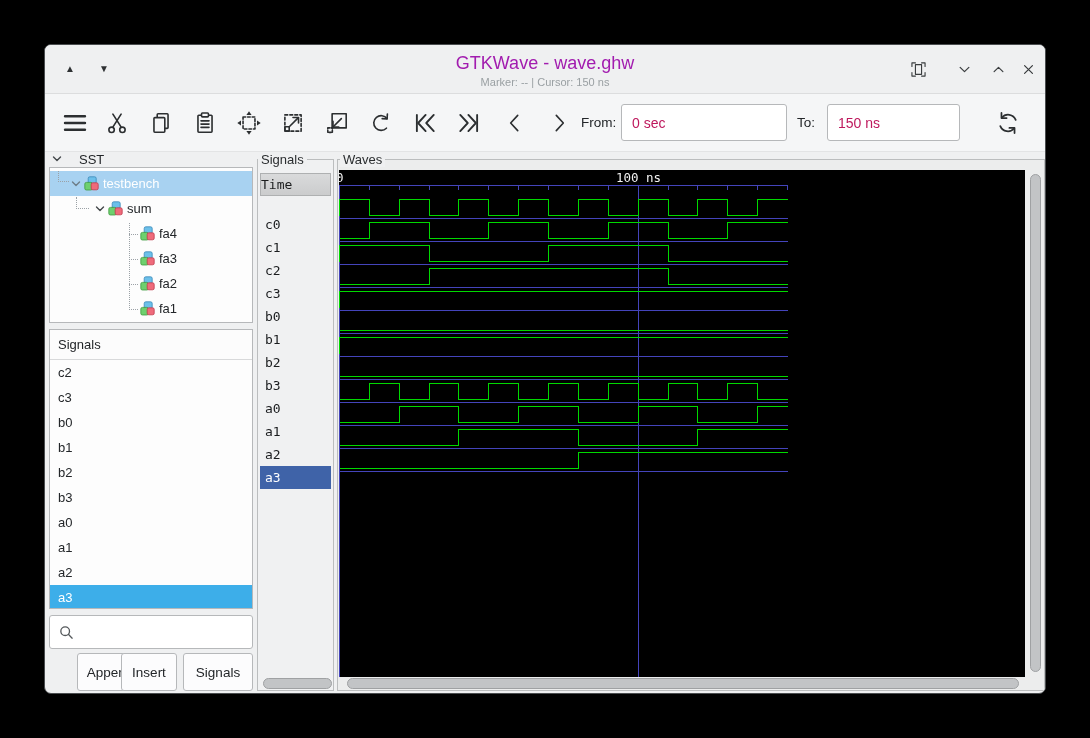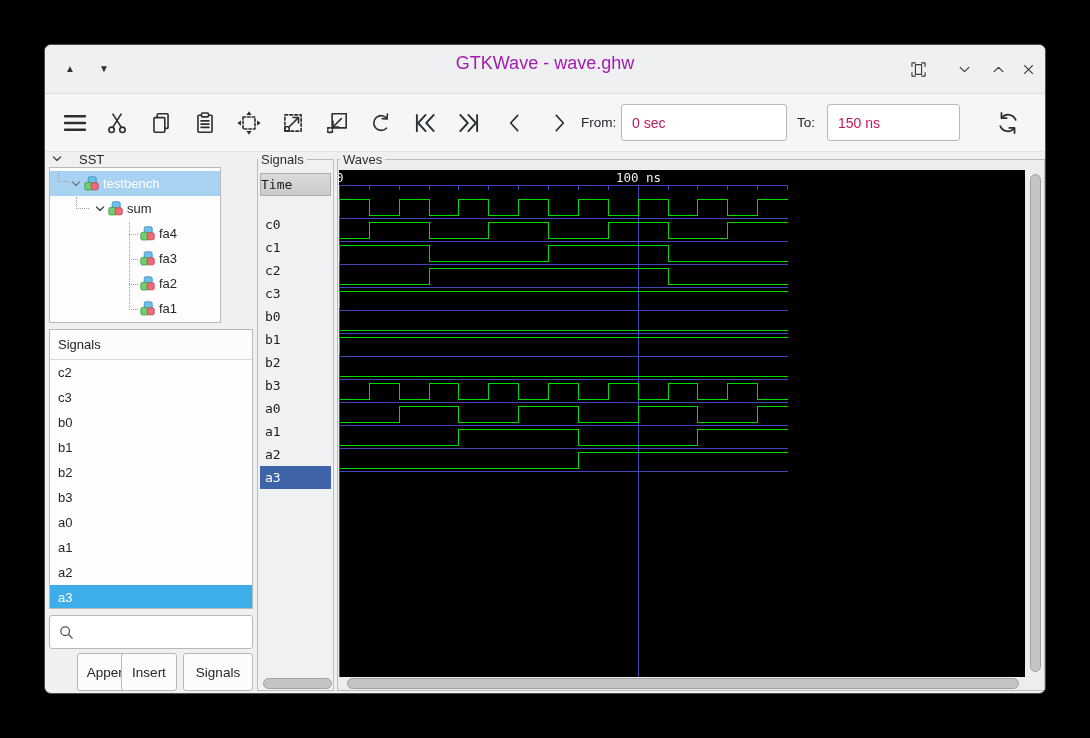--- a/index.html
+++ b/index.html
@@ -24,21 +24,21 @@
           background:transparent;border:none;padding:0;}
   .tb-label{position:absolute;top:63px;transform:translateY(-50%);font-size:13.5px;color:#232629;}
   .toolbar .tb-label{top:17px;transform:none;line-height:24px;}
   .tb-input{position:absolute;top:10px;height:37px;box-sizing:border-box;background:#fff;
             border:1px solid #b6b8ba;border-radius:3px;font-size:14px;color:#be185d;
             padding:0 10px;font-family:"Liberation Sans","DejaVu Sans",sans-serif;}
   
   .content{position:absolute;left:0;top:106px;right:0;bottom:0;}
   .sst-header{position:absolute;left:6px;top:0px;height:16px;display:flex;align-items:center;gap:16px;
               font-size:13px;color:#232629;}
-  .tree-box{position:absolute;left:4px;top:16px;width:172px;height:156px;background:#fdfdfd;
+  .tree-box{position:absolute;left:4px;top:16px;width:204px;height:156px;background:#fdfdfd;
             border:1px solid #b6b8ba;box-sizing:border-box;overflow:hidden;}
   .tree-rows{position:absolute;left:0;top:3px;width:100%;}
   .tree-row{height:25px;display:flex;align-items:center;font-size:13px;color:#232629;white-space:nowrap;}
   .tree-row.sel{background:#a8d2f1;color:#ffffff;}
   .tree-row .exp{display:flex;width:12px;margin-right:2px;flex:0 0 auto;}
   .tree-row .micon{display:flex;margin-right:4px;flex:0 0 auto;}
   .guide{position:absolute;pointer-events:none;}
   .siglist-box{position:absolute;left:4px;top:178px;width:204px;height:280px;background:#fdfdfd;
                border:1px solid #b6b8ba;box-sizing:border-box;overflow:hidden;}
   .siglist-header{height:29px;line-height:29px;padding-left:8px;font-size:13px;color:#232629;
@@ -82,20 +82,21 @@
 <body>
 
 <div class="stage">
   <div class="window">
 
     <div class="titlebar">
       <span class="tri" id="tri-up">▲</span>
       <span class="tri" id="tri-down">▼</span>
       <div class="title-wrap">
         <div class="title">GTKWave - wave.ghw</div>
+        <div class="subtitle">Marker: -- | Cursor: 150 ns</div>
       </div>
       <span class="win-btn" id="btn-fit">
           <svg viewBox="0 0 24 24" width="21" height="21" fill="none" stroke="#3a3d3f" stroke-width="1.3" stroke-linecap="round" stroke-linejoin="round">
             <rect x="8.5" y="6.5" width="7" height="11"></rect>
             <path d="M4.5 8.5v-4h4M15.5 4.5h4v4M19.5 15.5v4h-4M8.5 19.5h-4v-4"></path>
           </svg>
         </span>
       <span class="win-btn" id="btn-min">
           <svg viewBox="0 0 24 24" width="21" height="21" fill="none" stroke="#3a3d3f" stroke-width="1.4" stroke-linecap="round" stroke-linejoin="round">
             <path d="M7 9.5 12 14.5 17 9.5"></path>

